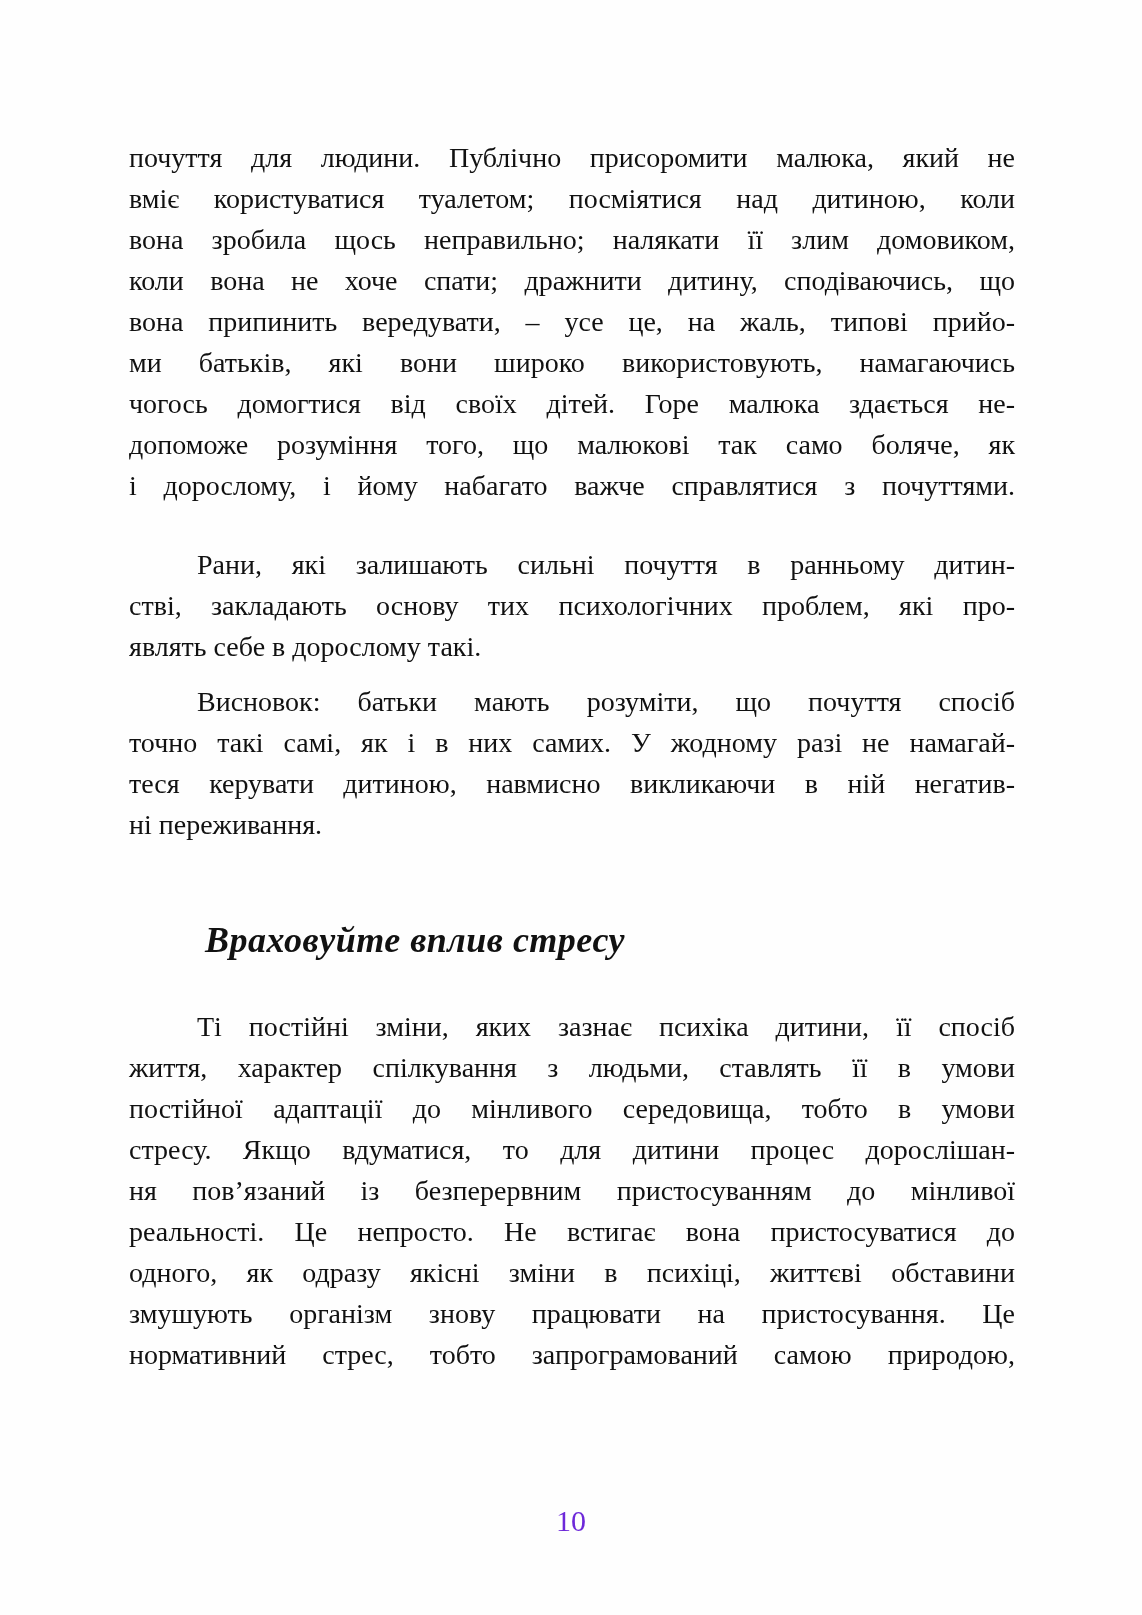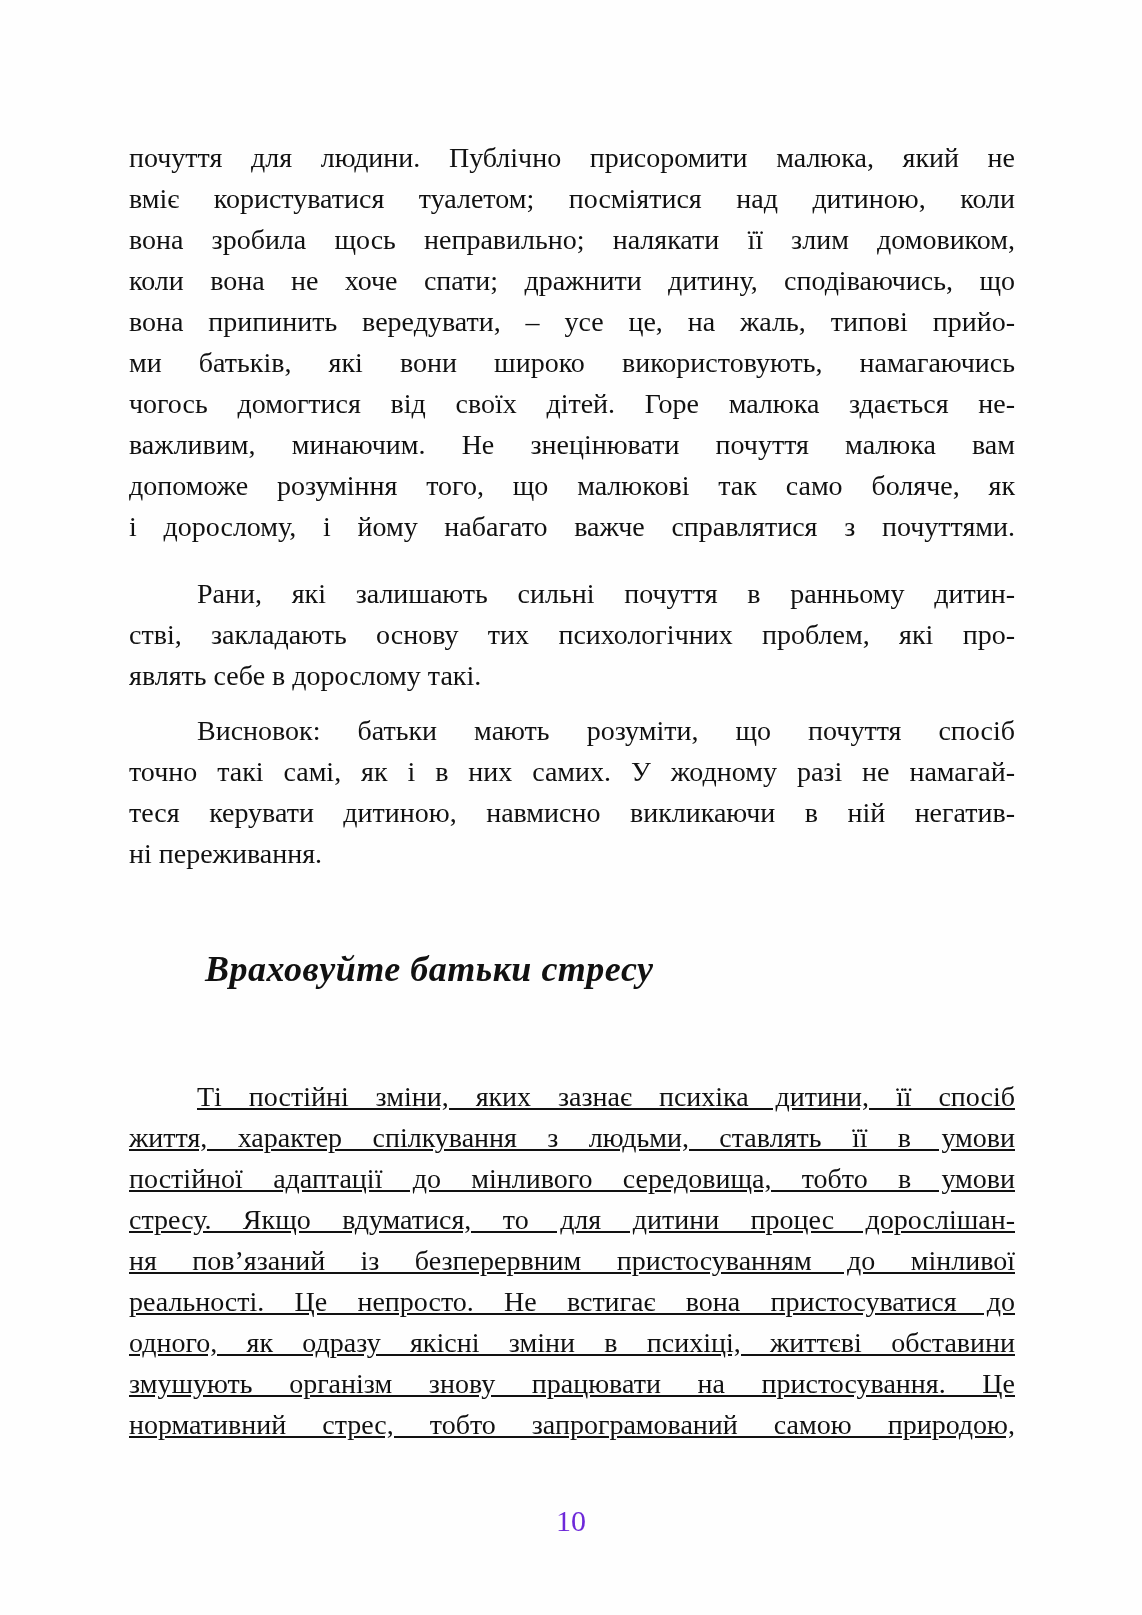--- a/index.html
+++ b/index.html
@@ -21,21 +21,21 @@
     left: 129px;
     top: 137px;
     width: 886px;
     font-size: 28px;
     line-height: 41px;
   }
   .para {
     margin: 0;
     padding: 0;
   }
-  .para + .para { margin-top: 26px; }
+  .para + .para { margin-top: 38px; }
   .para.p3 { margin-top: 14px; }
   .line {
     display: block;
     text-align: justify;
     text-align-last: justify;
     white-space: normal;
   }
   .line.end {
     text-align-last: left;
   }
@@ -45,21 +45,21 @@
   .heading {
     margin: 70px 0 0 0;
     padding: 0;
     font-size: 36px;
     line-height: 50px;
     font-weight: bold;
     font-style: italic;
     text-indent: 76px;
     letter-spacing: 0.5px;
   }
-  .para.p4 { margin-top: 82px; text-decoration: underline; }
+  .para.p4 { margin-top: 41px; }
   .page-num {
     position: absolute;
     left: 0;
     right: 0;
     top: 1500px;
     text-align: center;
     font-size: 30px;
     line-height: 41px;
     color: #6d28d9;
   }
@@ -72,39 +72,38 @@
   <div class="text-block">
 
     <p class="para p1">
       <span class="line">почуття для людини. Публічно присоромити малюка, який не</span>
       <span class="line">вміє користуватися туалетом; посміятися над дитиною, коли</span>
       <span class="line">вона зробила щось неправильно; налякати її злим домовиком,</span>
       <span class="line">коли вона не хоче спати; дражнити дитину, сподіваючись, що</span>
       <span class="line">вона припинить вередувати, – усе це, на жаль, типові прийо-</span>
       <span class="line">ми батьків, які вони широко використовують, намагаючись</span>
       <span class="line">чогось домогтися від своїх дітей. Горе малюка здається не-</span>
-      <span class="line">важливим, минаючим. Не знецінювати почуття малюка вам</span>
       <span class="line">допоможе розуміння того, що малюкові так само боляче, як</span>
       <span class="line">і дорослому, і йому набагато важче справлятися з почуттями.</span>
     </p>
 
     <p class="para p2">
       <span class="line ind">Рани, які залишають сильні почуття в ранньому дитин-</span>
       <span class="line">стві, закладають основу тих психологічних проблем, які про-</span>
       <span class="line end">являть себе в дорослому такі.</span>
     </p>
 
     <p class="para p3">
       <span class="line ind"><b>Висновок</b><span>: батьки мають розуміти, що почуття спосіб</span></span>
       <span class="line">точно такі самі, як і в них самих. У жодному разі не намагай-</span>
       <span class="line">теся керувати дитиною, навмисно викликаючи в ній негатив-</span>
       <span class="line end">ні переживання.</span>
     </p>
 
-    <h2 class="heading">Враховуйте батьки стресу</h2>
+    <h2 class="heading">Враховуйте вплив стресу</h2>
 
     <p class="para p4">
       <span class="line ind">Ті постійні зміни, яких зазнає психіка дитини, її спосіб</span>
       <span class="line">життя, характер спілкування з людьми, ставлять її в умови</span>
       <span class="line">постійної адаптації до мінливого середовища, тобто в умови</span>
       <span class="line">стресу. Якщо вдуматися, то для дитини процес дорослішан-</span>
       <span class="line">ня пов’язаний із безперервним пристосуванням до мінливої</span>
       <span class="line">реальності. Це непросто. Не встигає вона пристосуватися до</span>
       <span class="line">одного, як одразу якісні зміни в психіці, життєві обставини</span>
       <span class="line">змушують організм знову працювати на пристосування. Це</span>

